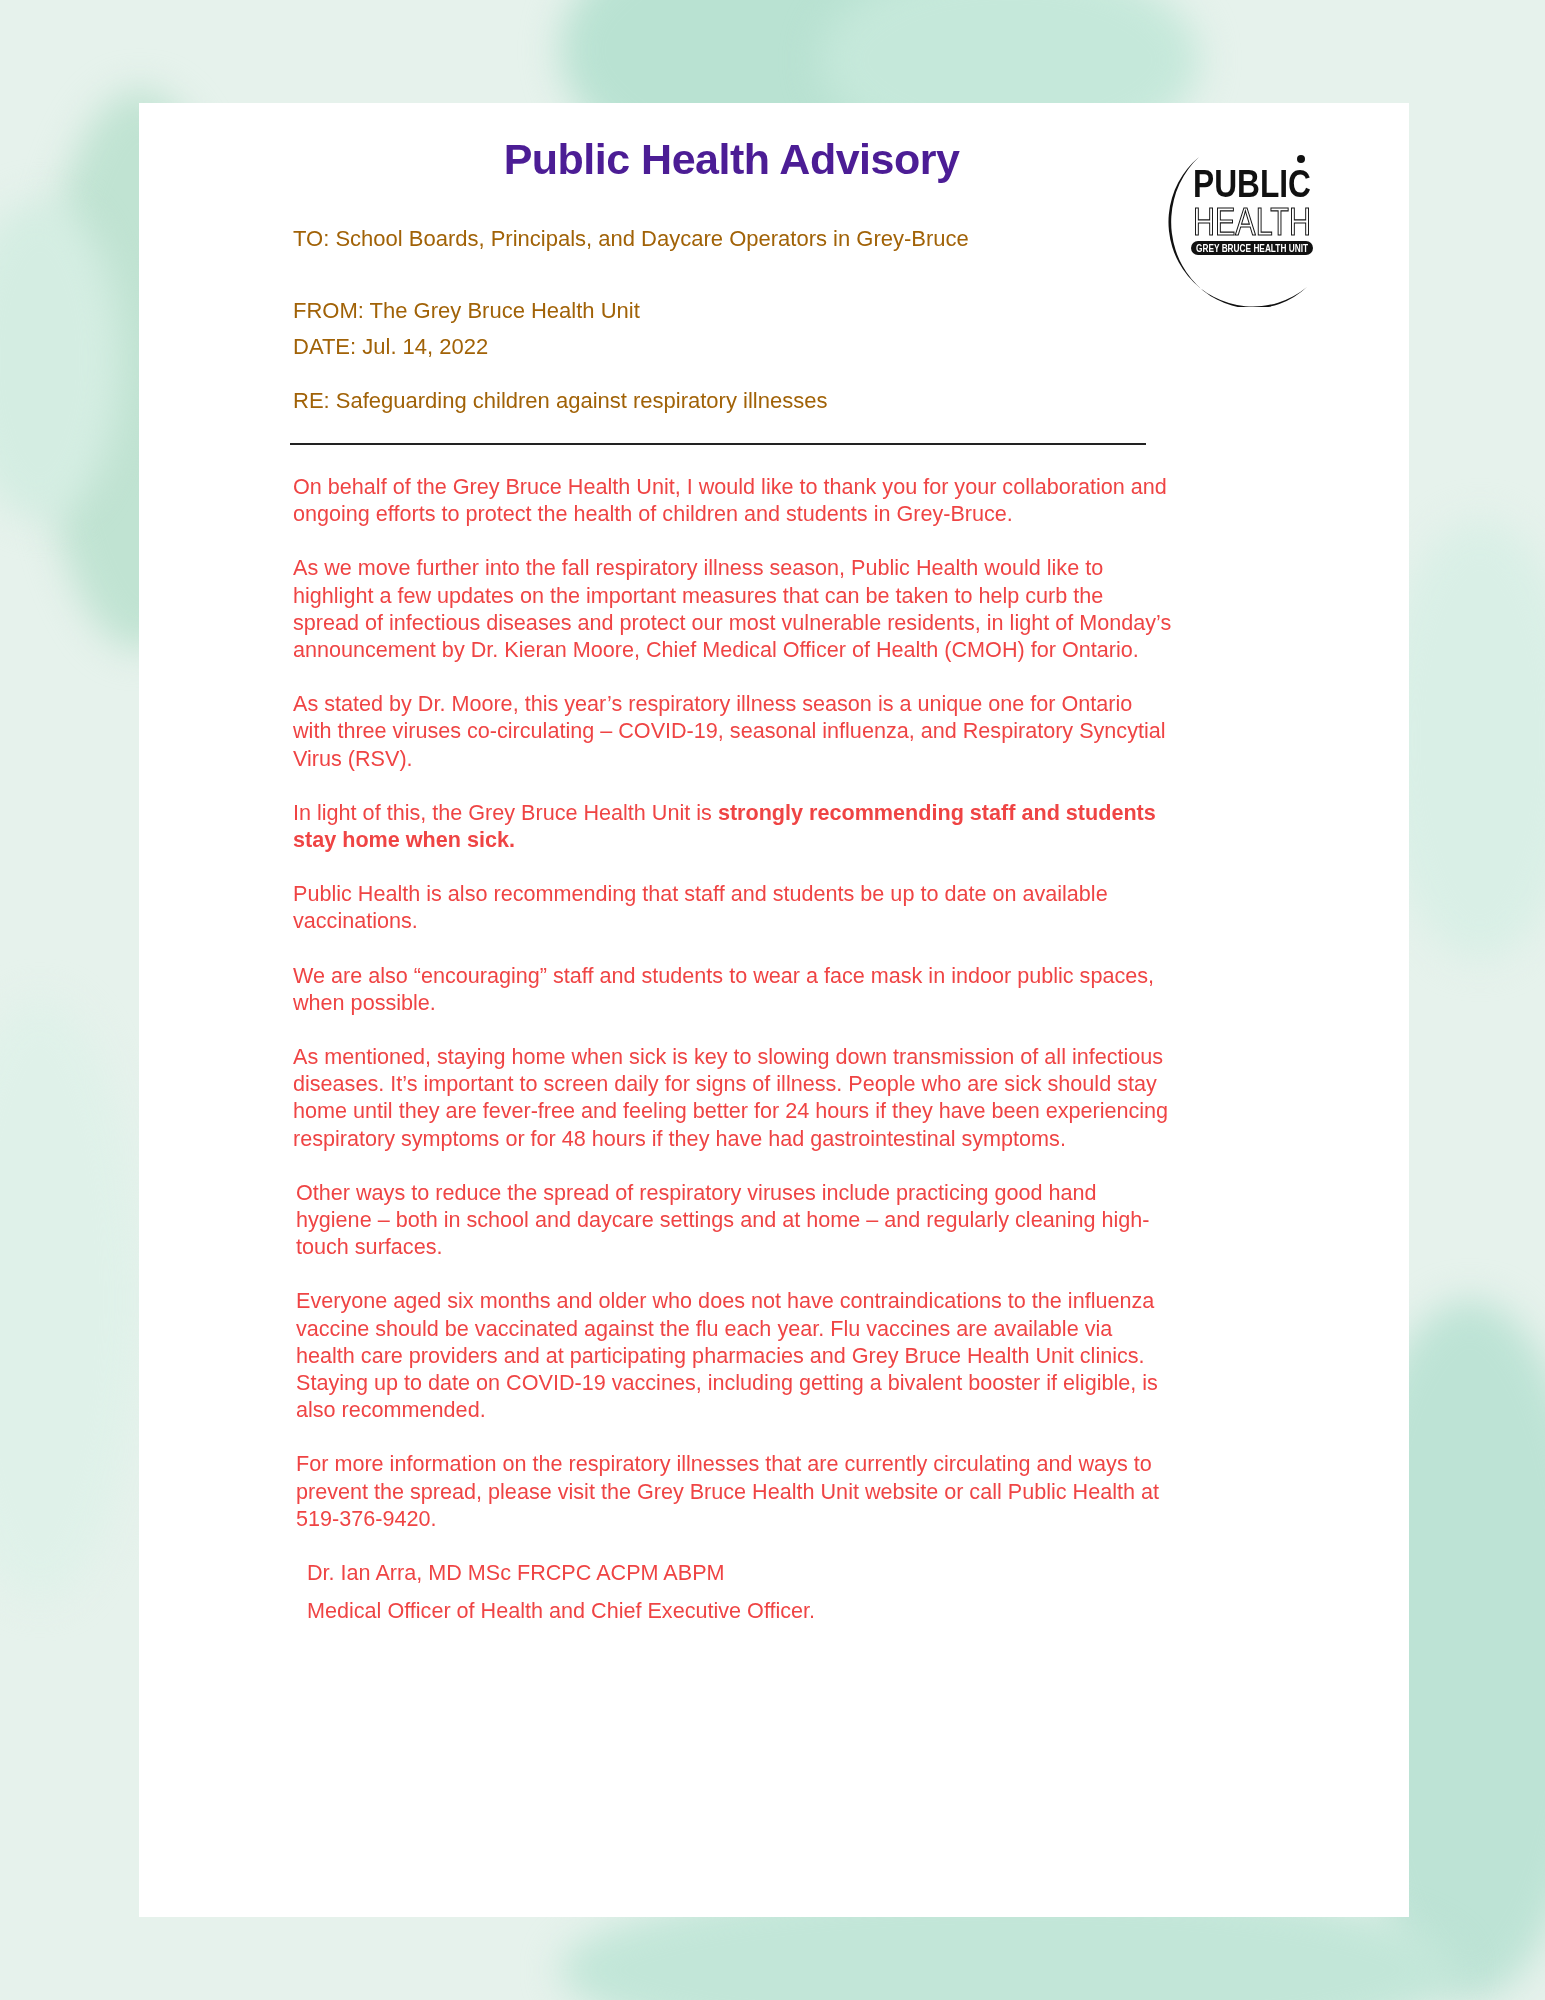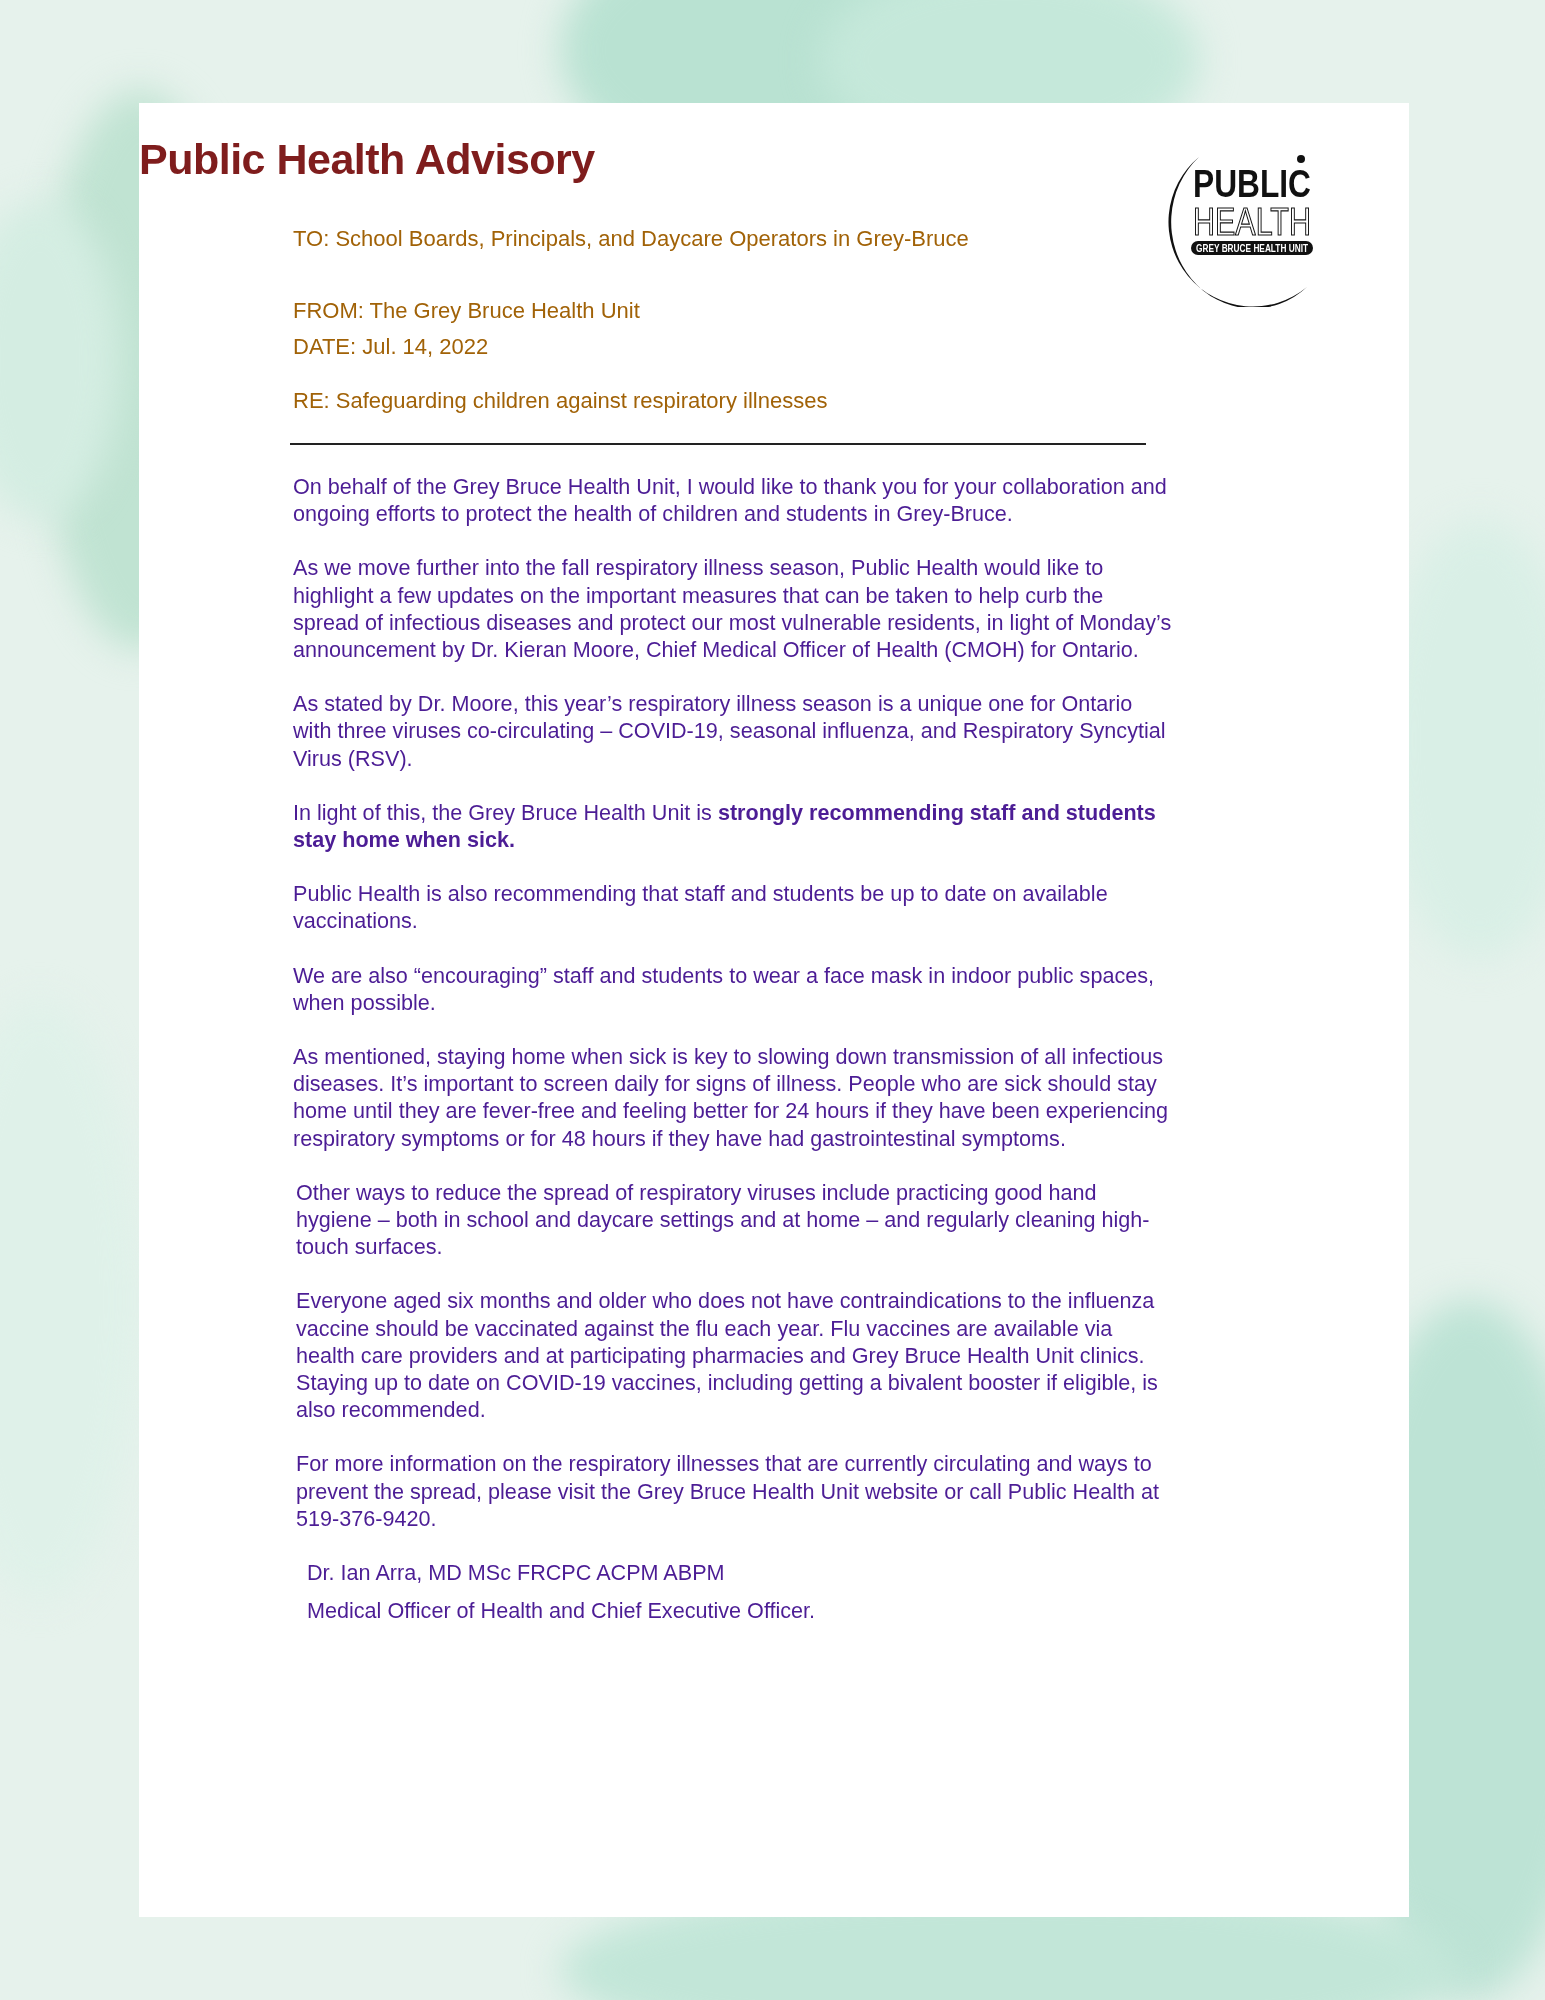--- a/index.html
+++ b/index.html
@@ -9,35 +9,35 @@
     font-family:"Liberation Sans", sans-serif;
     color:#111;
   }
   .bg { position:absolute; inset:0; overflow:hidden; }
   .blob { position:absolute; border-radius:50%; filter:blur(18px); }
   .sheet {
     position:absolute; left:139px; top:103px; width:1270px; height:1814px;
     background:#ffffff;
   }
   .title {
-    position:absolute; left:0; width:1185px; top:32px; 
+    position:absolute; left:0; width:1185px; top:32px; text-align:center;
     font-family:"Liberation Sans", sans-serif; font-weight:bold;
-    font-size:43px; letter-spacing:-0.5px; color:#7f1d1d;
+    font-size:43px; letter-spacing:-0.5px; color:#4c1d95;
   }
   .logo { position:absolute; left:1020px; top:44px; width:170px; height:160px; }
   .hdr {
     position:absolute; left:154px; font-size:22px; color:#a16207; white-space:nowrap;
   }
   .rule {
     position:absolute; left:151px; top:340px; width:856px; height:0;
     border-top:2px solid #222;
   }
   .body {
     position:absolute; left:154px; top:370px; width:880px;
-    font-size:21.6px; line-height:27.2px; color:#4c1d95;
+    font-size:21.6px; line-height:27.2px; color:#ef4444;
   }
   .body p { margin:0 0 27px 0; }
   .body p.shift { margin-left:3px; }
   .body p.gap-big { margin-top:10px; }
   .body b { font-weight:bold; }
   .sig p { margin:11px; }
 </style>
 </head>
 <body>
 

